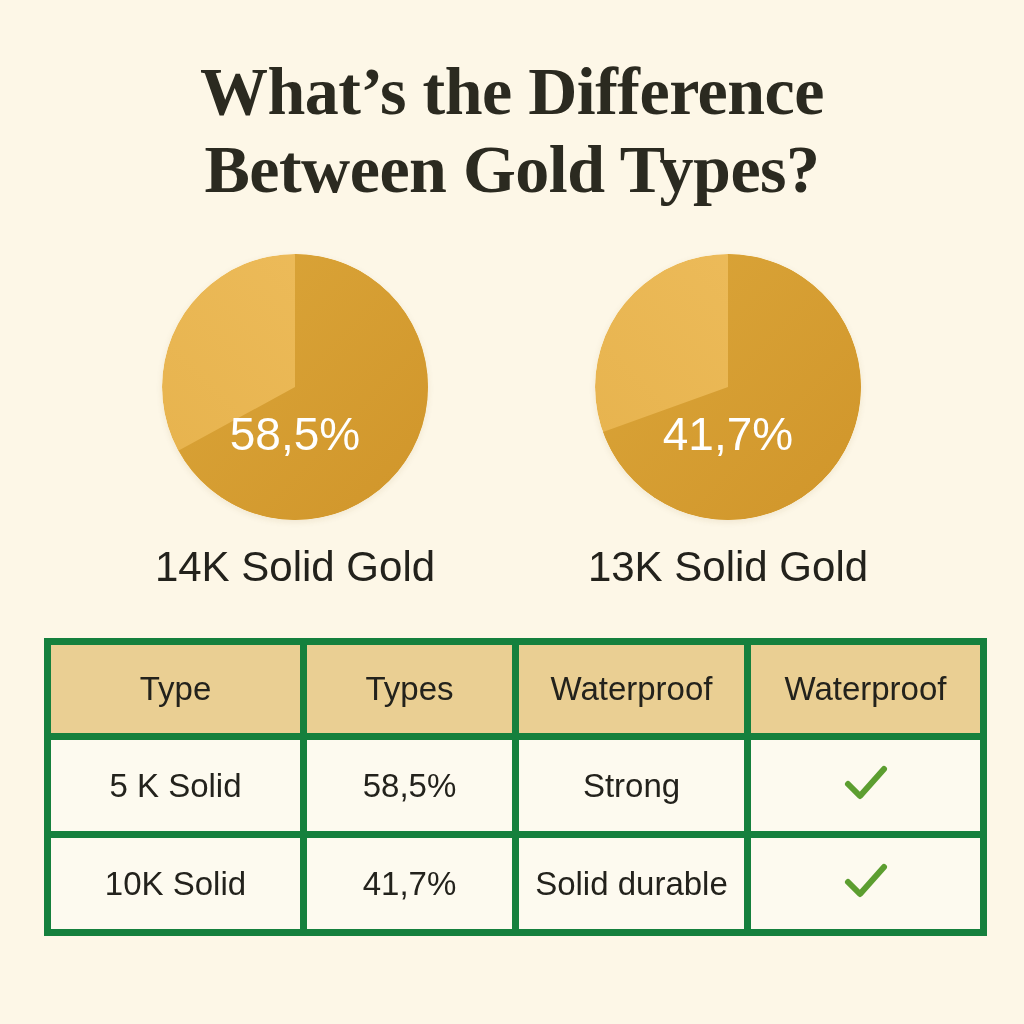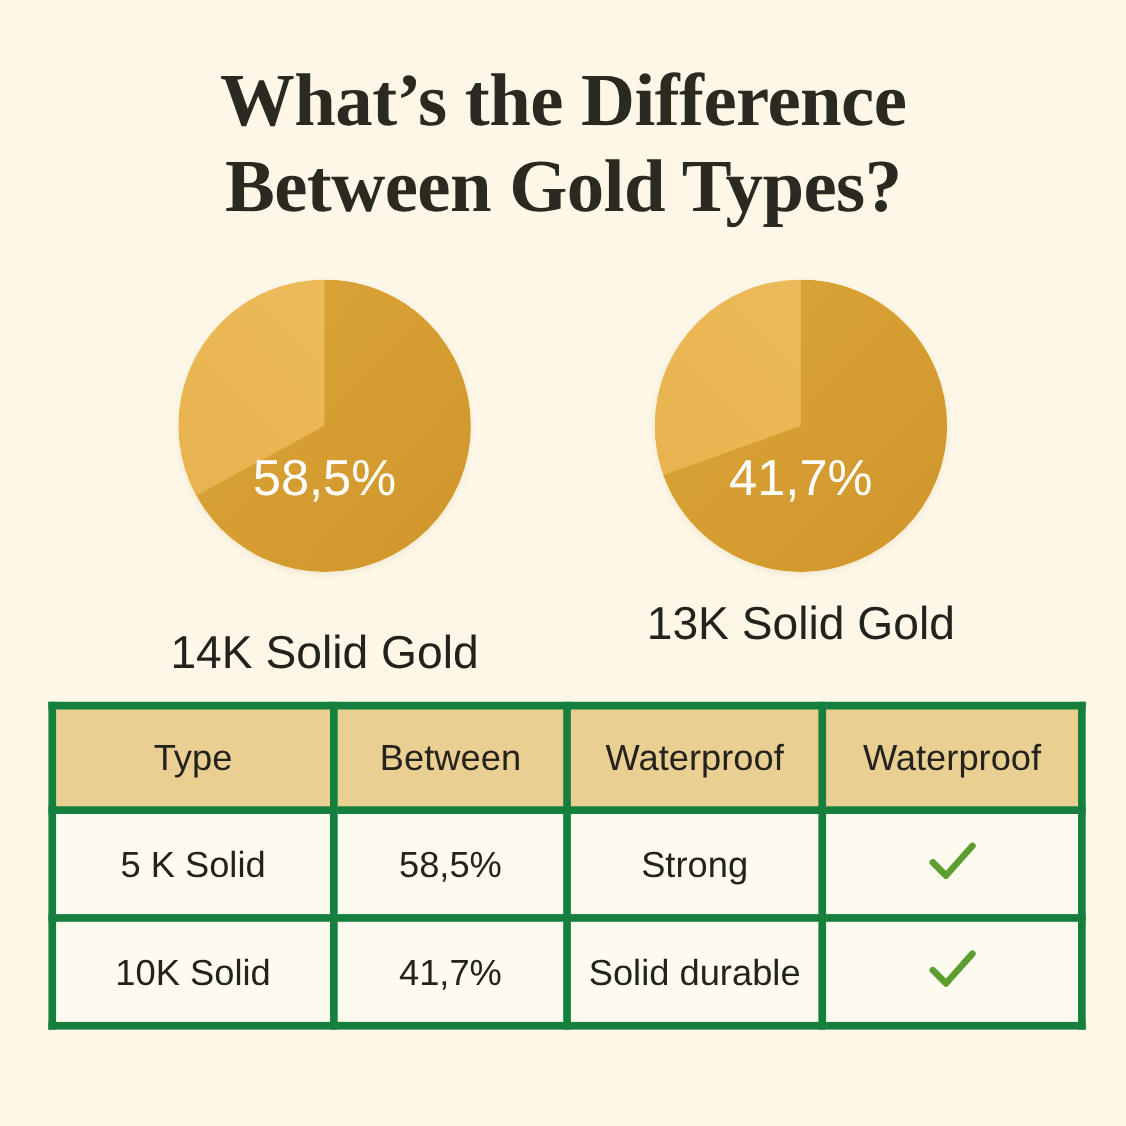--- a/index.html
+++ b/index.html
@@ -95,21 +95,21 @@
   .caption {
     position: absolute;
     top: 0;
     width: 430px;
     text-align: center;
     font-size: 42px;
     font-weight: 400;
     color: #23221c;
     white-space: nowrap;
   }
-  .caption.left  { left: 80px; margin-top: 26px; }
+  .caption.left  { left: 80px; }
   .caption.right { left: 513px; }
 
   
   .table {
     position: absolute;
     left: 44px;
     top: 638px;
     width: 936px;
     border-collapse: collapse;
     border: 1px solid #d8b877;
@@ -208,21 +208,21 @@
   <table class="table">
     <colgroup>
       <col class="c1">
         <col class="c2">
         <col class="c3">
         <col class="c4">
     </colgroup>
     <thead>
       <tr>
         <th>Type</th>
-        <th>Between</th>
+        <th>Types</th>
         <th>Waterproof</th>
         <th>Waterproof</th>
       </tr>
     </thead>
     <tbody>
       <tr>
         <td>5 K Solid</td>
         <td>58,5%</td>
         <td>Strong</td>
         <td>

